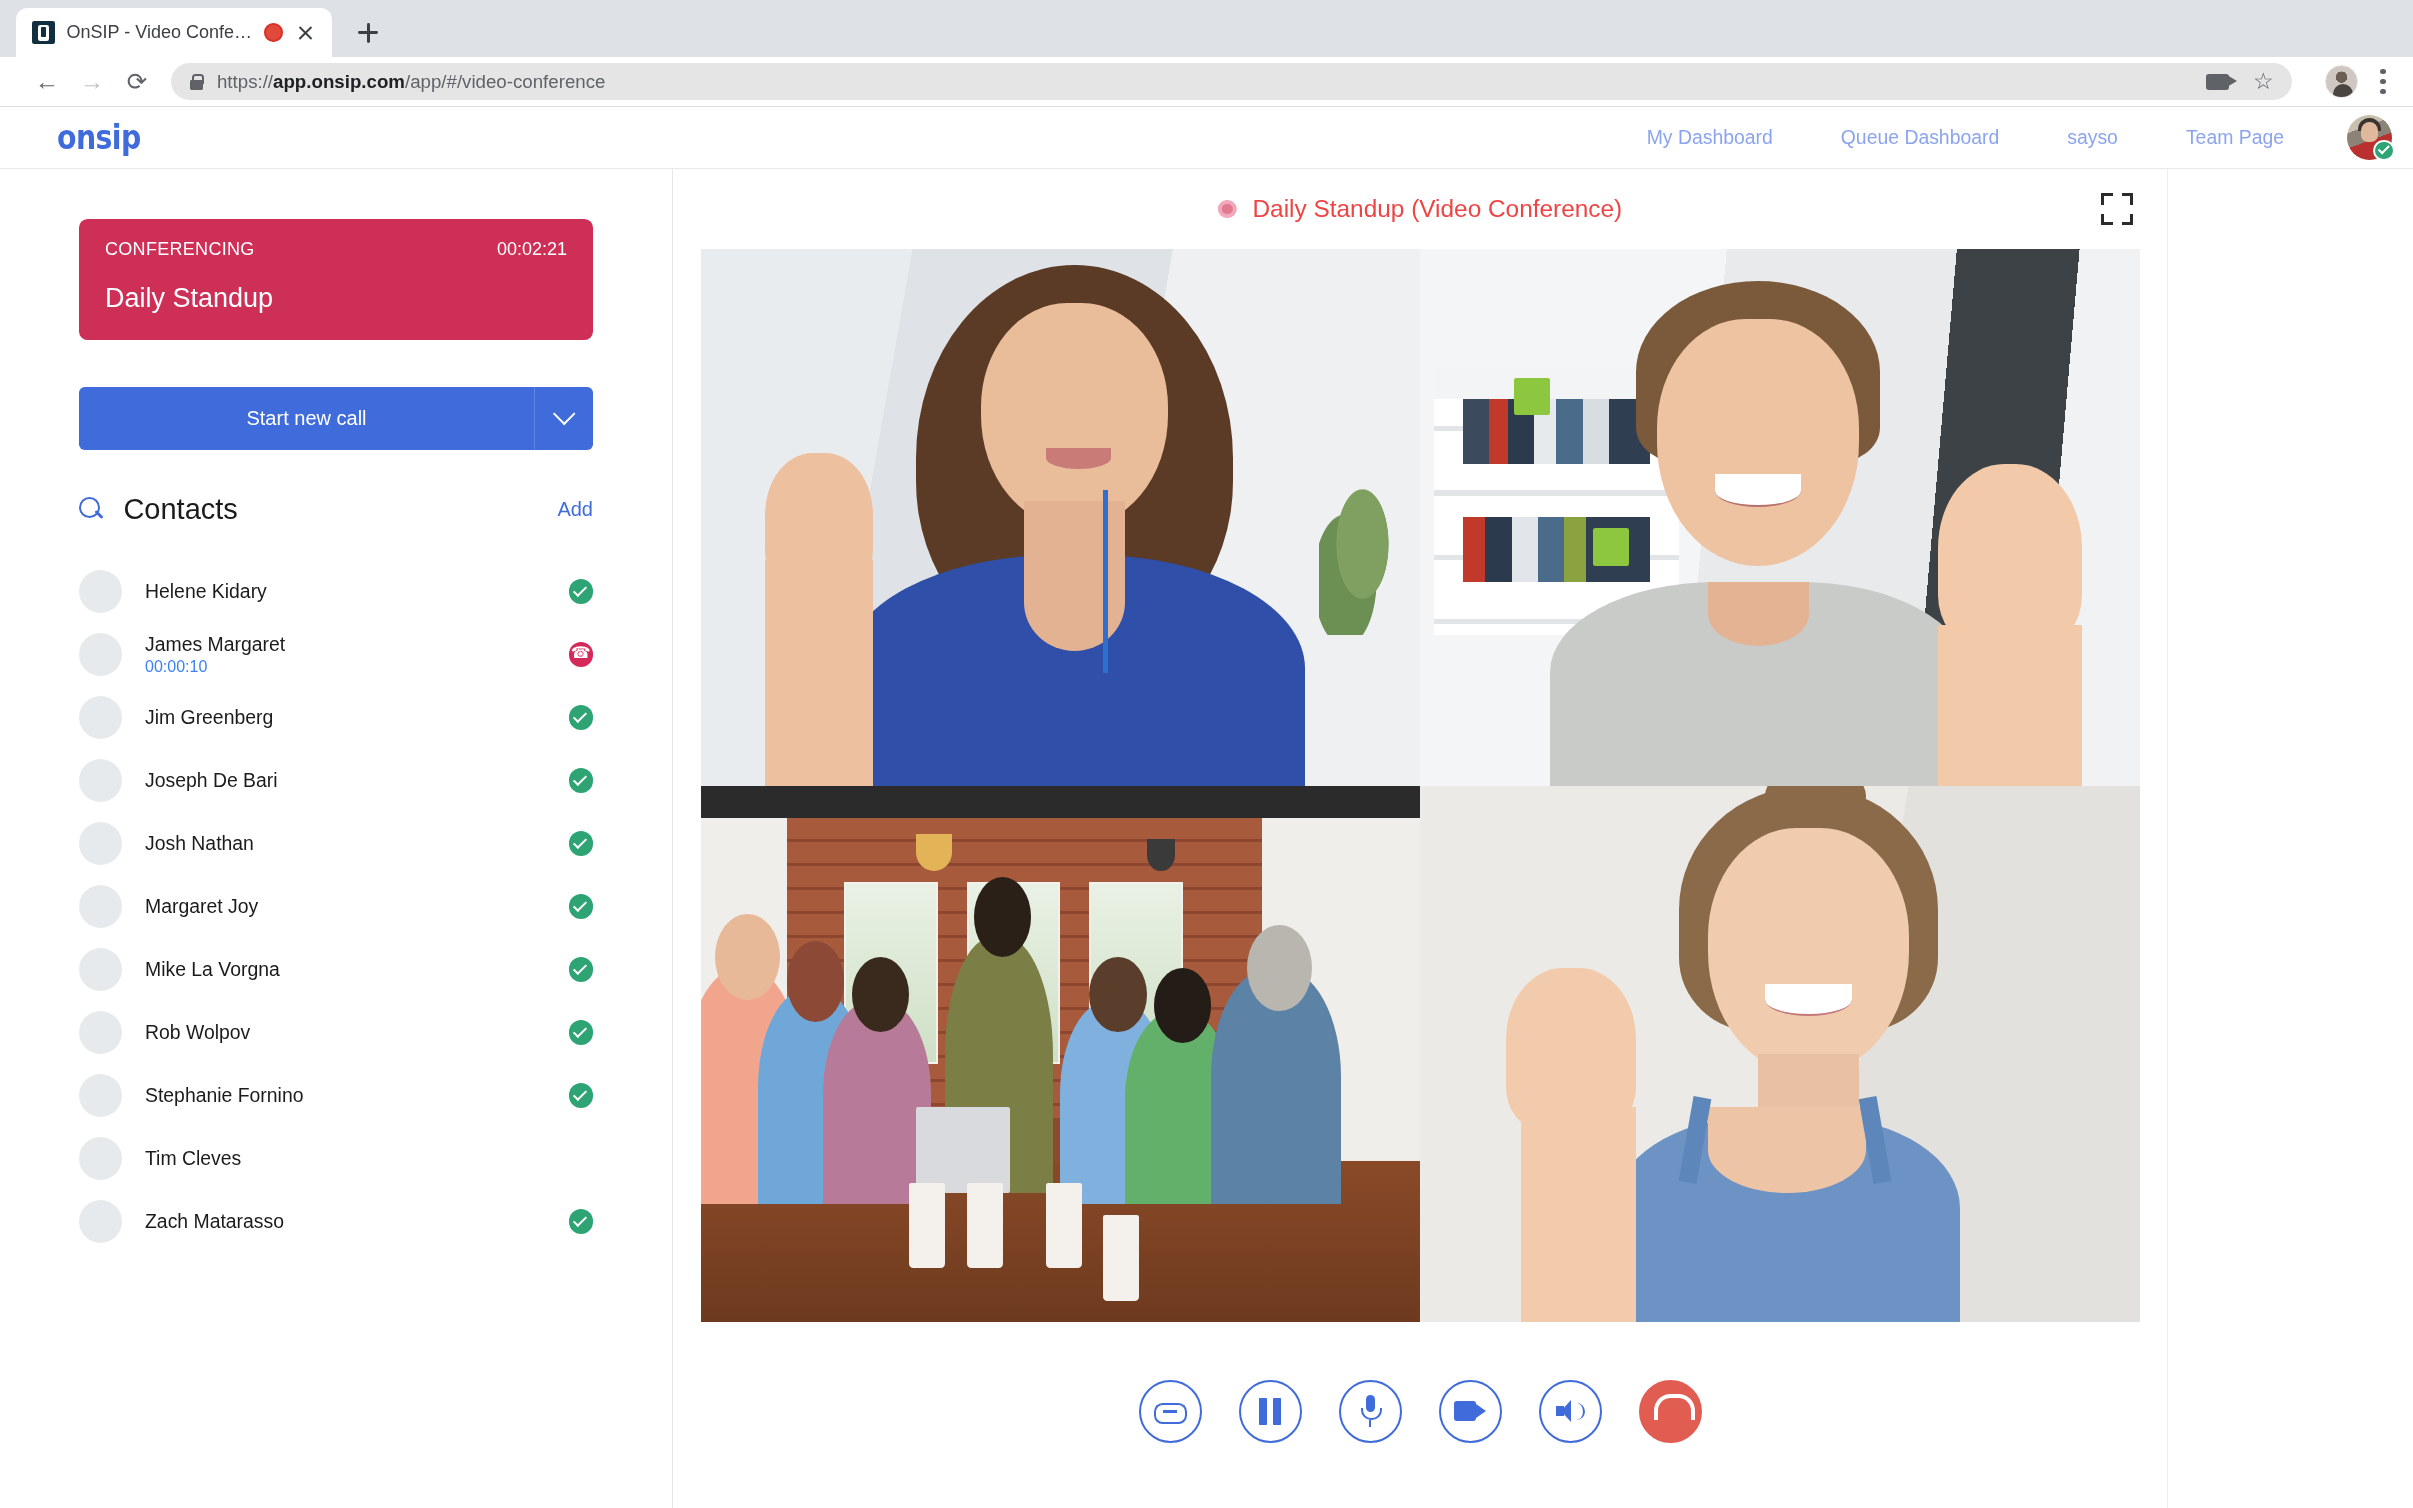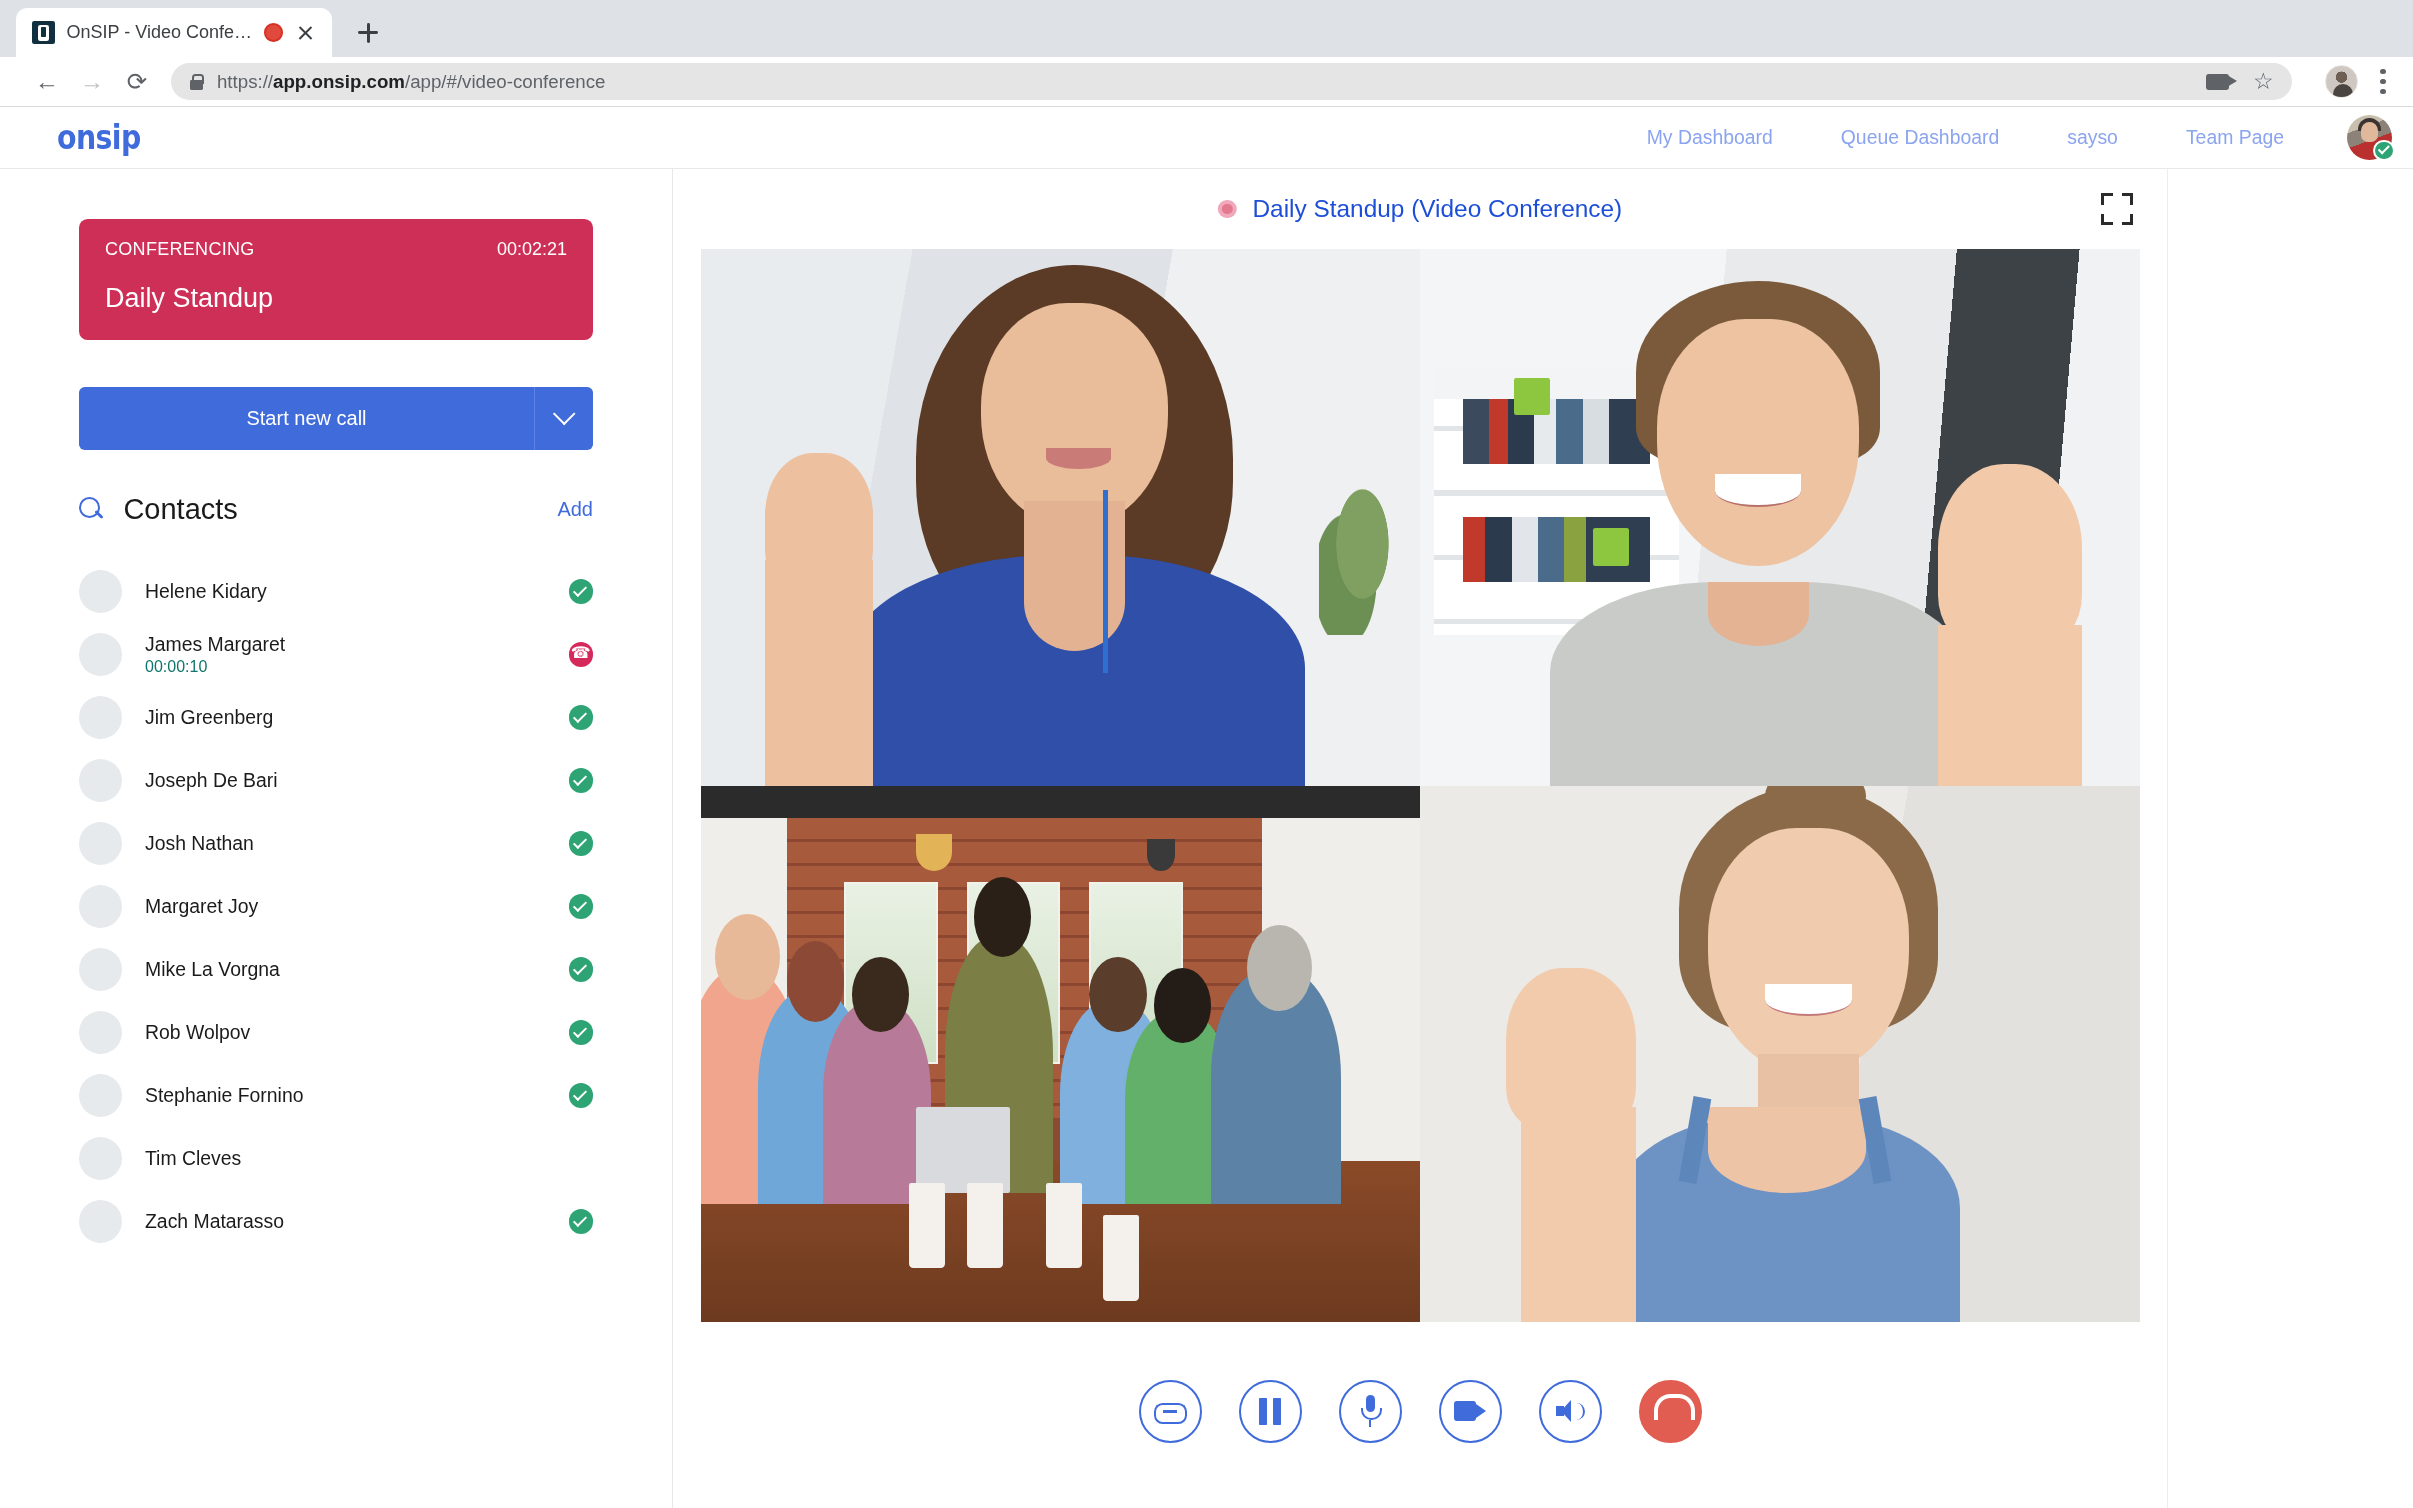--- a/index.html
+++ b/index.html
@@ -211,21 +211,21 @@
   }
 
   .contact {
     display: flex; align-items: center; height: 63px; gap: 23px;
   }
   .c-av {
     width: 43px; height: 43px; border-radius: 50%; flex: 0 0 43px;
     background: #e7eaec; overflow: hidden; position: relative;
   }
   .c-name { font-size: 19.4px; color: #1b1b1b; line-height: 1.15; }
-  .c-sub { font-size: 16px; color: #0f766e; margin-top: 2.9px; }
+  .c-sub { font-size: 16px; color: #3b82f6; margin-top: 2.9px; }
   .c-badge {
     margin-left: auto; width: 24.4px; height: 24.4px; border-radius: 50%;
     flex: 0 0 24.4px; display: flex; align-items: center; justify-content: center;
   }
   .c-badge.online { background: #2ea474; }
   .c-badge.online::after {
     content: ""; width: 10.8px; height: 5px; border-left: 2.2px solid #fff;
     border-bottom: 2.2px solid #fff; transform: rotate(-45deg) translate(0.7px,-1.4px);
   }
   .c-badge.oncall { background: #d6295b; }
@@ -297,21 +297,21 @@
   .vc-title-wrap {
     display: flex; align-items: center; gap: 16px;
     position: absolute; left: 50%; transform: translateX(-50%);
   }
   .rec-dot {
     width: 18.7px; height: 18.7px; border-radius: 50%;
     background: #f2a8bb; display: flex; align-items: center; justify-content: center;
     flex: 0 0 18.7px;
   }
   .rec-dot::after { content: ""; width: 10.8px; height: 10.8px; border-radius: 50%; background: #e2798f; }
-  .vc-title { font-size: 24.4px; color: #1d4ed8; white-space: nowrap; }
+  .vc-title { font-size: 24.4px; color: #ef4444; white-space: nowrap; }
   .expand-btn {
     margin-left: auto; width: 32px; height: 32px; position: relative; cursor: pointer;
   }
   .expand-btn span {
     position: absolute; width: 11.5px; height: 11.5px; border: 3.6px solid #2b2b2b;
   }
   .expand-btn span:nth-child(1){ left:0; top:0;  border-right:none; border-bottom:none; }
   .expand-btn span:nth-child(2){ right:0; top:0; border-left:none;  border-bottom:none; }
   .expand-btn span:nth-child(3){ left:0; bottom:0;  border-right:none; border-top:none; }
   .expand-btn span:nth-child(4){ right:0; bottom:0; border-left:none;  border-top:none; }

